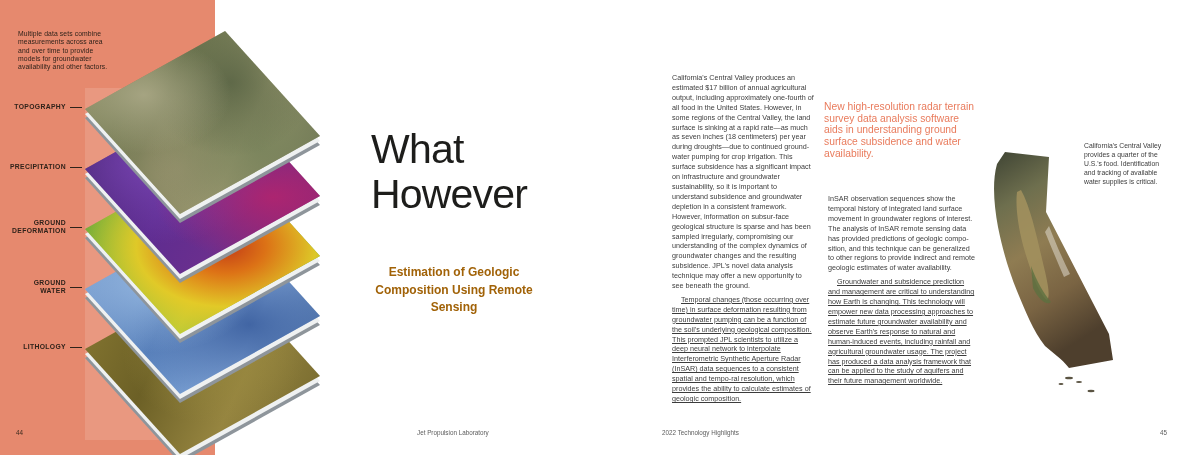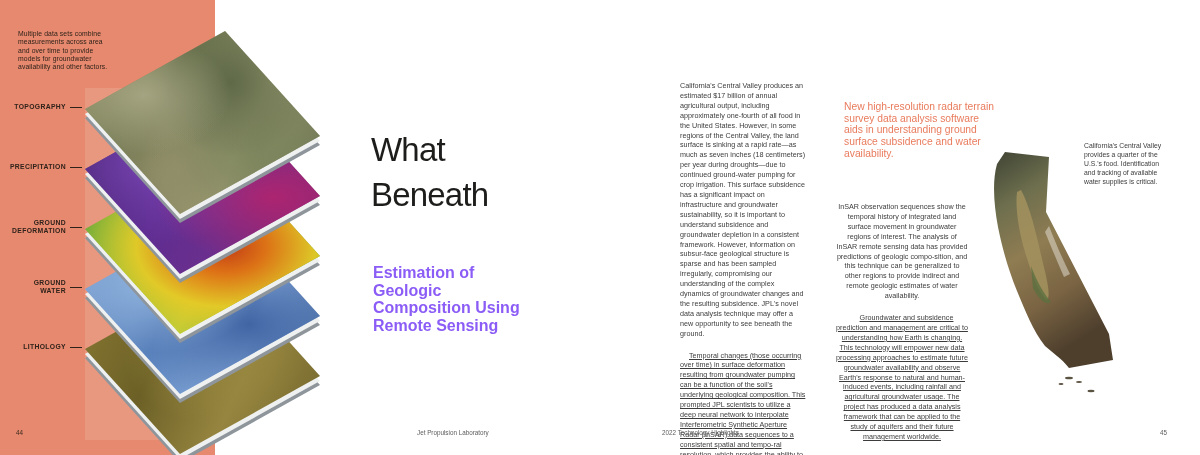--- a/index.html
+++ b/index.html
@@ -51,36 +51,36 @@
       radial-gradient(ellipse at 30% 38%, rgba(152,186,226,0.9) 0%, rgba(152,186,226,0) 45%),
       radial-gradient(ellipse at 70% 62%, rgba(58,94,158,0.9) 0%, rgba(58,94,158,0) 50%),
       linear-gradient(115deg, #7FA3D2 0%, #5A82BC 40%, #86AADA 70%, #46699F 100%); }
   .face-lithology { background:
       radial-gradient(ellipse at 55% 45%, rgba(152,136,62,0.85) 0%, rgba(152,136,62,0) 50%),
       linear-gradient(115deg, #897A33 0%, #6C6026 35%, #968540 65%, #70642A 100%); }
 
   
   .title {
     position:absolute; left:371px; top:127px;
-    font-size:33px; line-height:45px; letter-spacing:-0.8px;
+    font-size:41px; line-height:45px; letter-spacing:-0.8px;
     font-weight:500; color:#1D1D1B;
   }
   .subtitle {
     position:absolute; left:373px; top:264px; width:162px;
-    font-size:16px; line-height:17.6px; font-weight:bold; color:#8b5cf6;
+    font-size:12px; line-height:17.6px; font-weight:bold; color:#a16207;text-align:center;
   }
 
   
   .col { position:absolute; font-size:7.2px; line-height:9.9px; color:#3C3C3C; }
-  .col p { margin:12px; }
+  .col p { margin:4px; }
   .col p.indent { text-indent:9px;text-decoration:underline; }
   .col1 { left:668px; top:69px;  width:150px; }
-  .col2 { left:824px; top:190px; width:156px;text-align:center; }
+  .col2 { left:824px; top:190px; width:156px; }
   .pullquote {
-    position:absolute; left:844px; top:101px; width:152px;
+    position:absolute; left:824px; top:101px; width:152px;
     font-size:10.3px; line-height:11.7px; font-weight:500; color:#E97B5C;
   }
 
   
   .ca-map { position:absolute; left:973px; top:148px; width:148px; height:258px; }
   .fig-caption {
     position:absolute; left:1084px; top:141px; width:80px;
     font-size:6.8px; line-height:9px; color:#3C3C3C;
   }
 
@@ -137,21 +137,21 @@
 
 <div class="layer-label" style="top:279px;">GROUND
 WATER</div>
 <div class="lead-line" style="top:287px;"></div>
 
 <div class="layer-label" style="top:343px;">LITHOLOGY</div>
 <div class="lead-line" style="top:347px;"></div>
 
 <div class="title">
   <div>What</div>
-  <div>Beneath</div>
+  <div>However</div>
 </div>
 <div class="subtitle">Estimation of Geologic Composition Using Remote Sensing</div>
 
 <div class="col col1">
   <p>California's Central Valley produces an estimated $17 billion of annual agricultural output, including approximately one-fourth of all food in the United States. However, in some regions of the Central Valley, the land surface is sinking at a rapid rate—as much as seven inches (18 centimeters) per year during droughts—due to continued ground-water pumping for crop irrigation. This surface subsidence has a significant impact on infrastructure and groundwater sustainability, so it is important to understand subsidence and groundwater depletion in a consistent framework. However, information on subsur-face geological structure is sparse and has been sampled irregularly, compromising our understanding of the complex dynamics of groundwater changes and the resulting subsidence. JPL's novel data analysis technique may offer a new opportunity to see beneath the ground.</p>
   <p class="indent">Temporal changes (those occurring over time) in surface deformation resulting from groundwater pumping can be a function of the soil's underlying geological composition. This prompted JPL scientists to utilize a deep neural network to interpolate Interferometric Synthetic Aperture Radar (InSAR) data sequences to a consistent spatial and tempo-ral resolution, which provides the ability to calculate estimates of geologic composition.</p>
 </div>
 
 <div class="pullquote">New high-resolution radar terrain survey data analysis software aids in understanding ground surface subsidence and water availability.</div>
 

